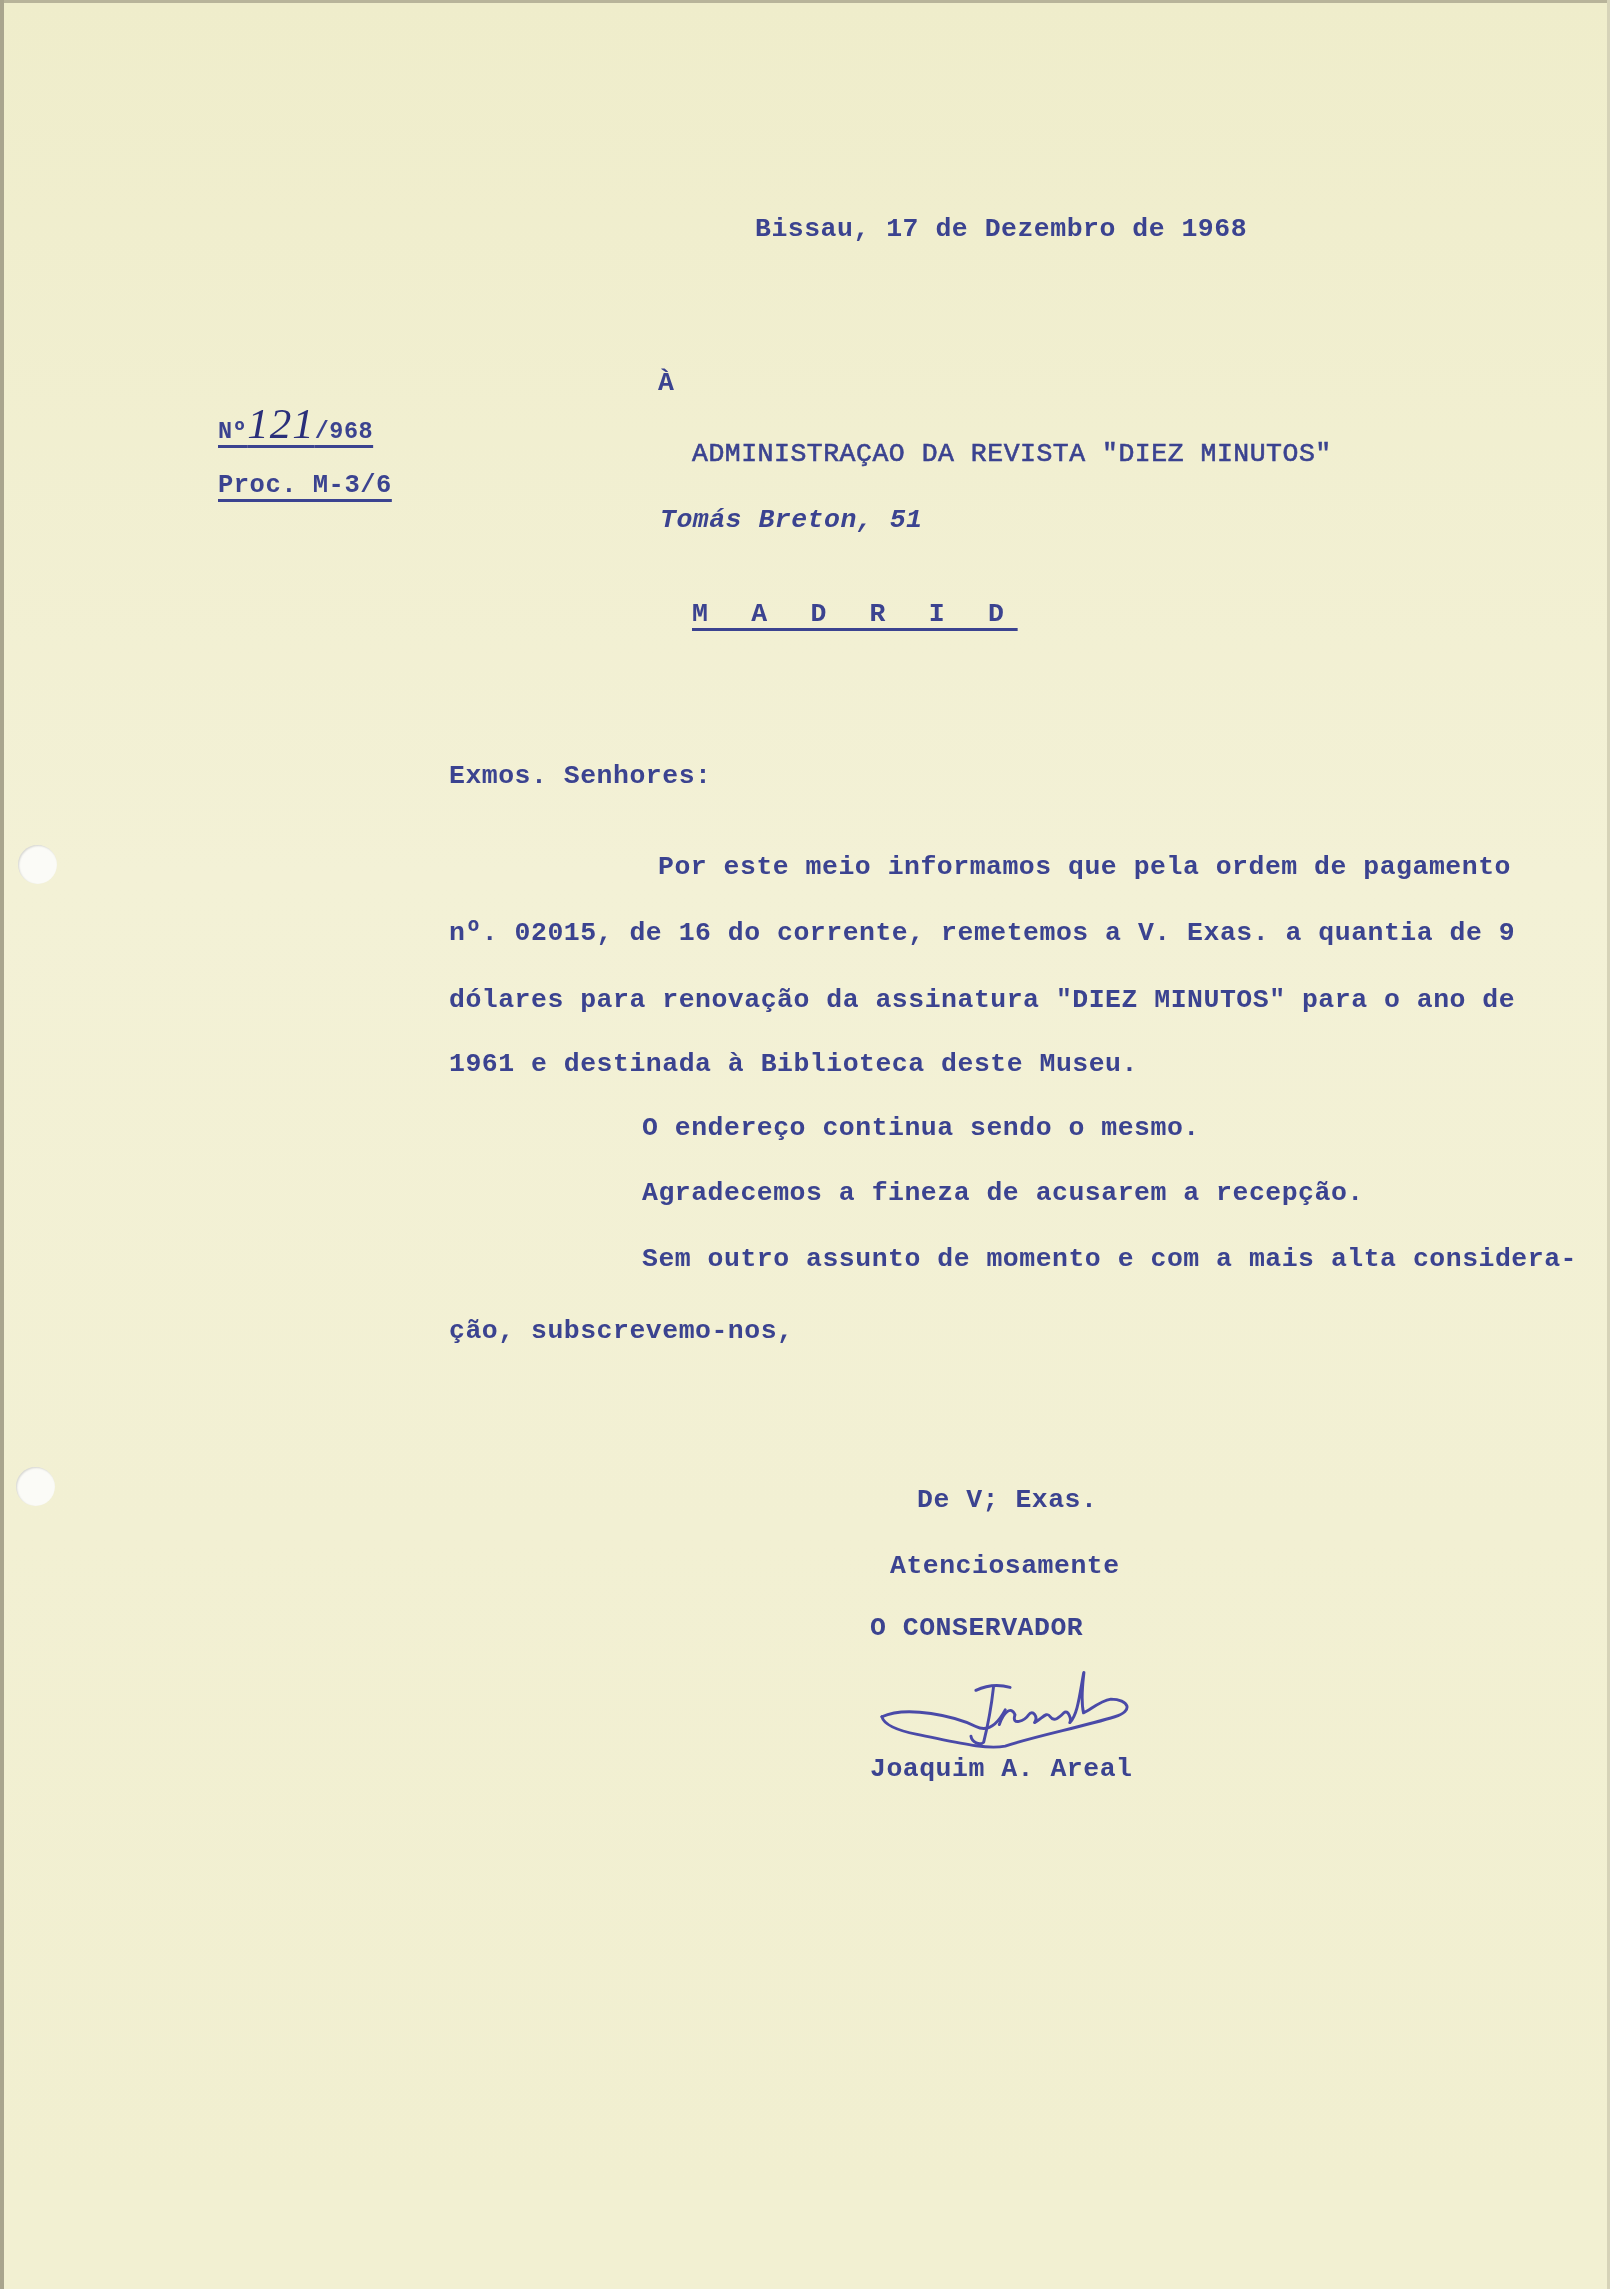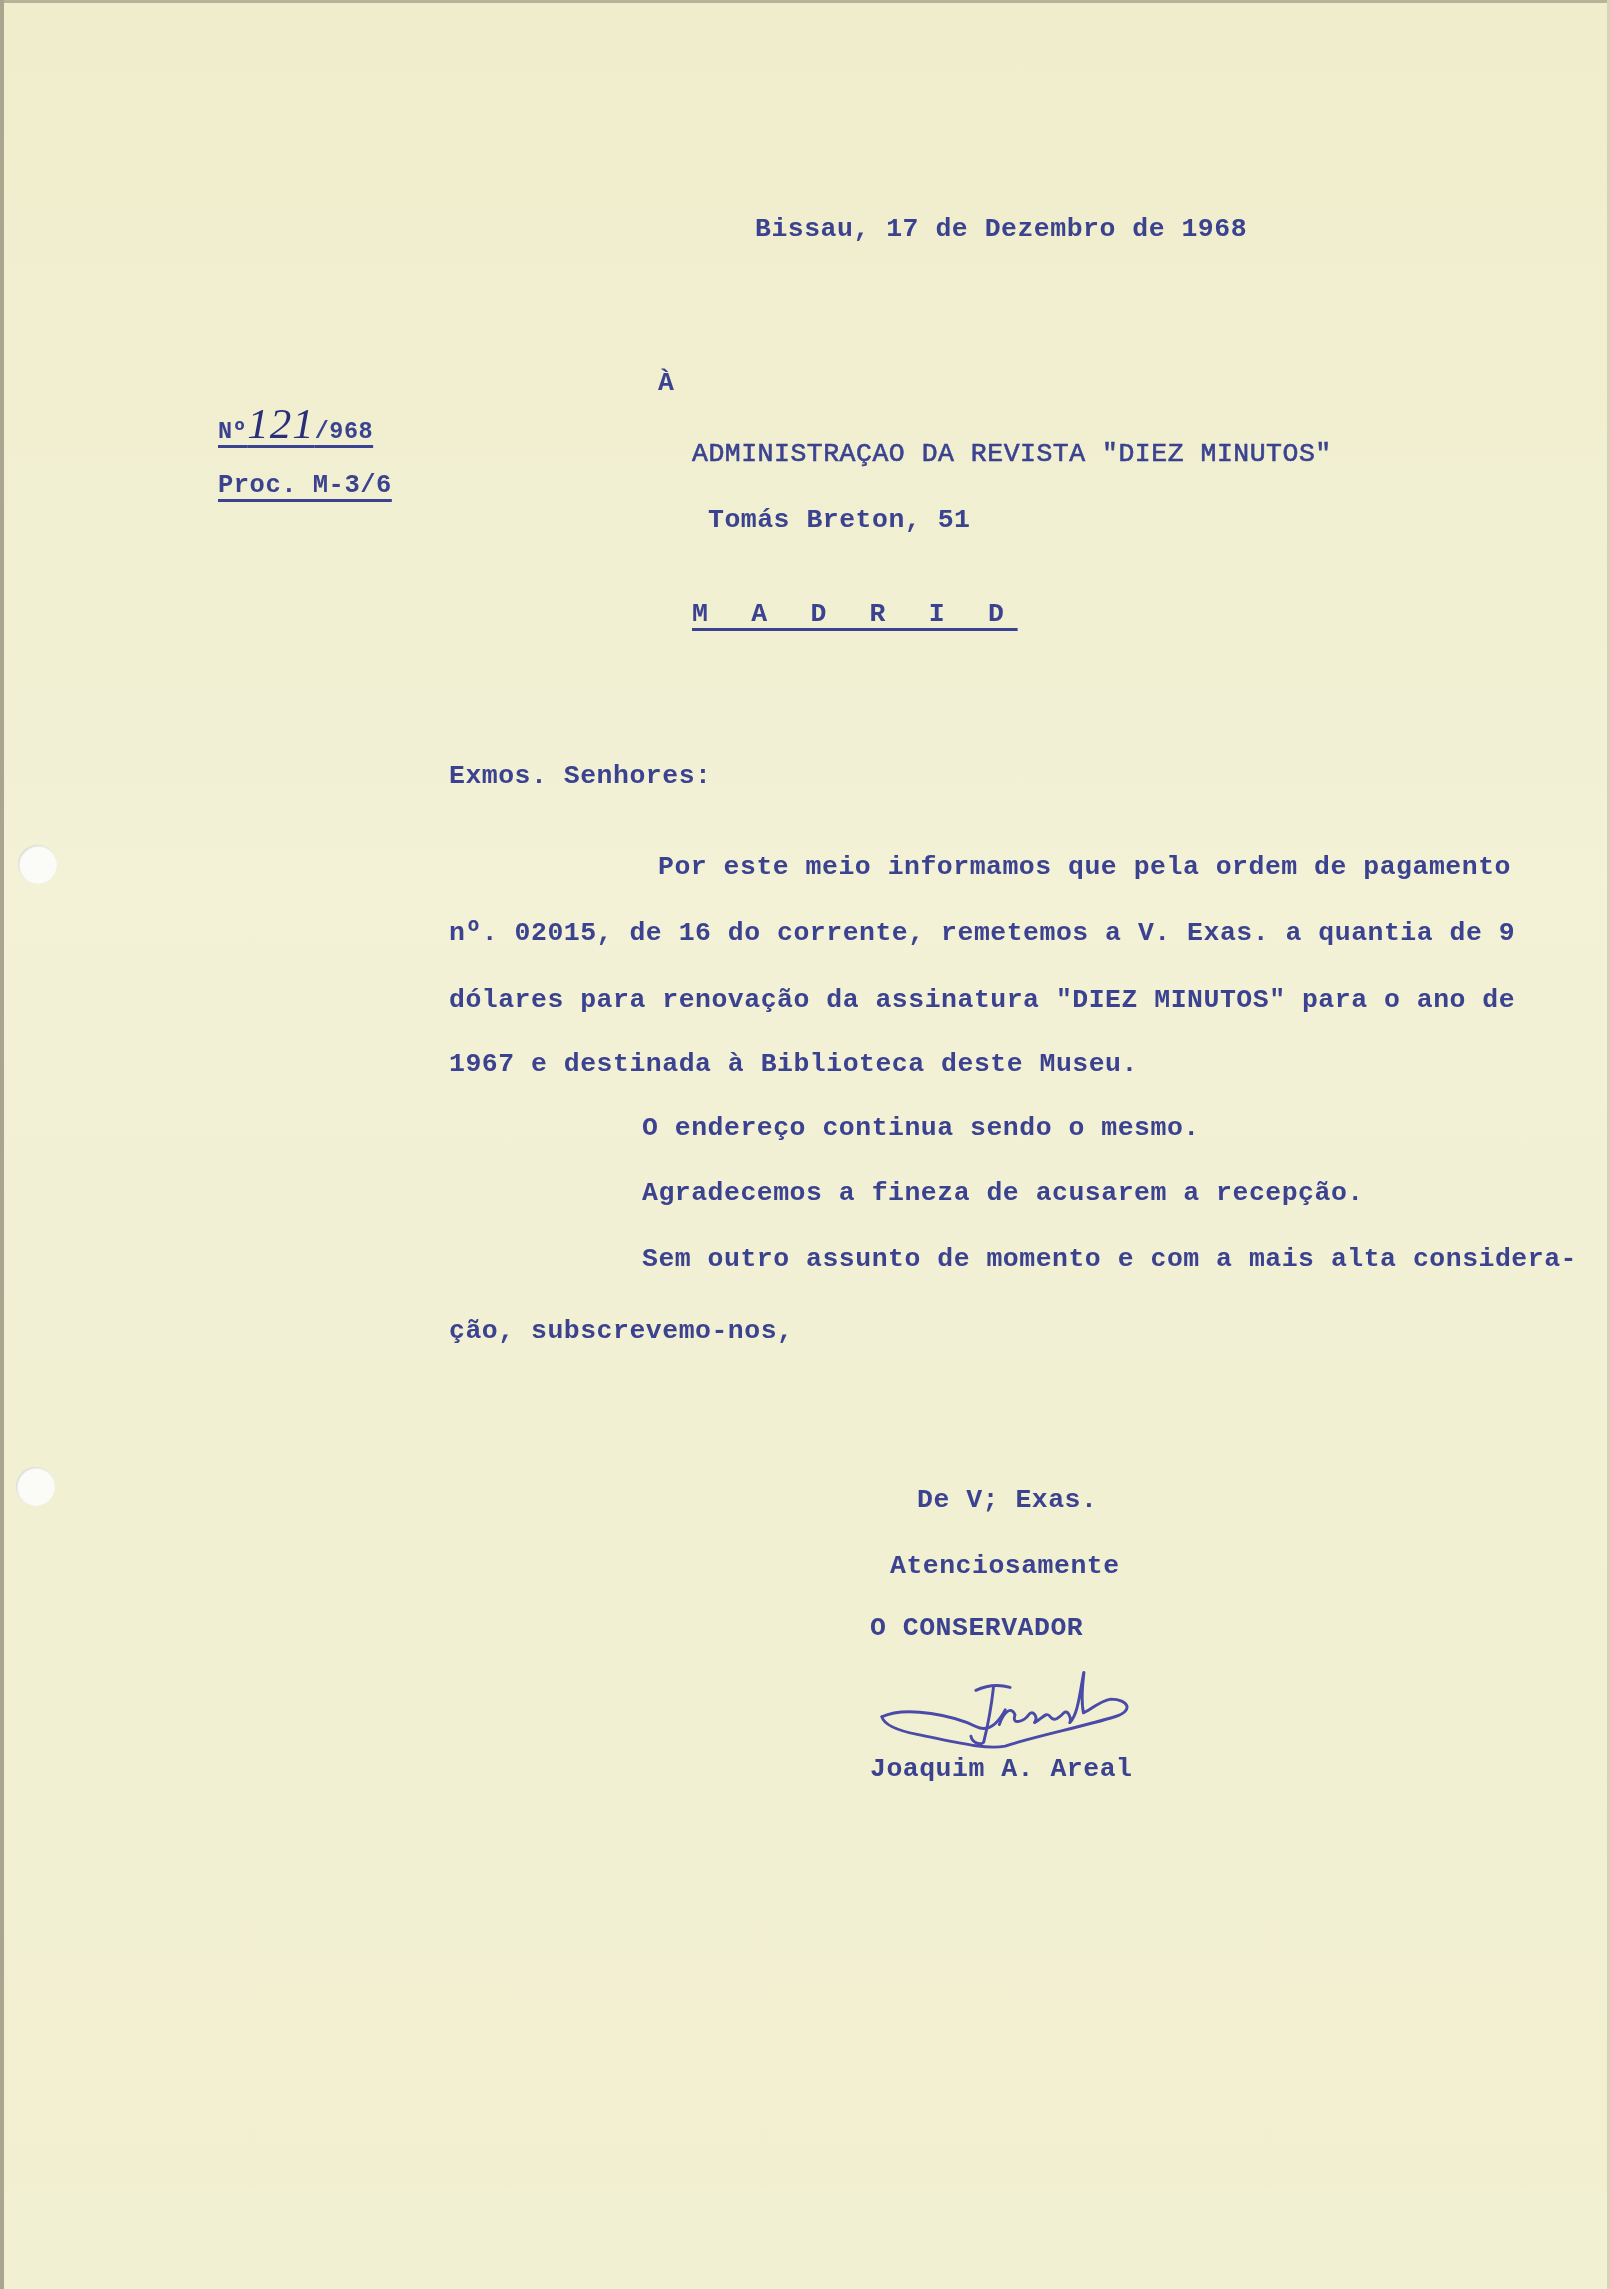--- a/index.html
+++ b/index.html
@@ -81,29 +81,29 @@
   <div class="punch-hole" style="left:17.6px; top:845px;"></div>
   <div class="punch-hole" style="left:15.7px; top:1467px;"></div>
 
   <div class="t" style="left:755px; top:216px;">Bissau, 17 de Dezembro de 1968</div>
 
   <div class="t ul" style="left:218px; top:402px;"><span style="font-size:23.5px;">Nº</span><span class="handwritten">121</span><span style="font-size:23.5px;">/968</span></div>
   <div class="t ul" style="left:218px; top:473px; font-size:25.5px;">Proc. M-3/6</div>
 
   <div class="t" style="left:658px; top:370px;">À</div>
   <div class="t" style="left:692px; top:441px; font-weight:normal; -webkit-text-stroke:0.6px #3b4390;">ADMINISTRAÇAO DA REVISTA "DIEZ MINUTOS"</div>
-  <div class="t" style="left:708px; top:507px;">Tomás Breton, 51</div>
+  <div class="t" style="left:660px; top:507px;font-style:italic;">Tomás Breton, 51</div>
   <div class="t ul madrid" style="left:692px; top:570px;">M A D R I D</div>
 
   <div class="t" style="left:449px; top:763px;">Exmos. Senhores:</div>
 
   <div class="t" style="left:658px; top:854px;">Por este meio informamos que pela ordem de pagamento</div>
   <div class="t" style="left:449px; top:920px;">nº. 02015, de 16 do corrente, remetemos a V. Exas. a quantia de 9</div>
   <div class="t" style="left:449px; top:987px;">dólares para renovação da assinatura "DIEZ MINUTOS" para o ano de</div>
-  <div class="t" style="left:449px; top:1051px;">1967 e destinada à Biblioteca deste Museu.</div>
+  <div class="t" style="left:449px; top:1051px;">1961 e destinada à Biblioteca deste Museu.</div>
   <div class="t" style="left:642px; top:1115px;">O endereço continua sendo o mesmo.</div>
   <div class="t" style="left:642px; top:1180px;">Agradecemos a fineza de acusarem a recepção.</div>
   <div class="t" style="left:642px; top:1246px;">Sem outro assunto de momento e com a mais alta considera-</div>
   <div class="t" style="left:449px; top:1318px;">ção, subscrevemo-nos,</div>
 
   <div class="t" style="left:917px; top:1487px;">De V; Exas.</div>
   <div class="t" style="left:890px; top:1553px;">Atenciosamente</div>
   <div class="t" style="left:870px; top:1615px;">O CONSERVADOR</div>
 
   <svg class="signature" style="left:878px; top:1656px;" width="274" height="98" viewBox="0 0 280 100">

